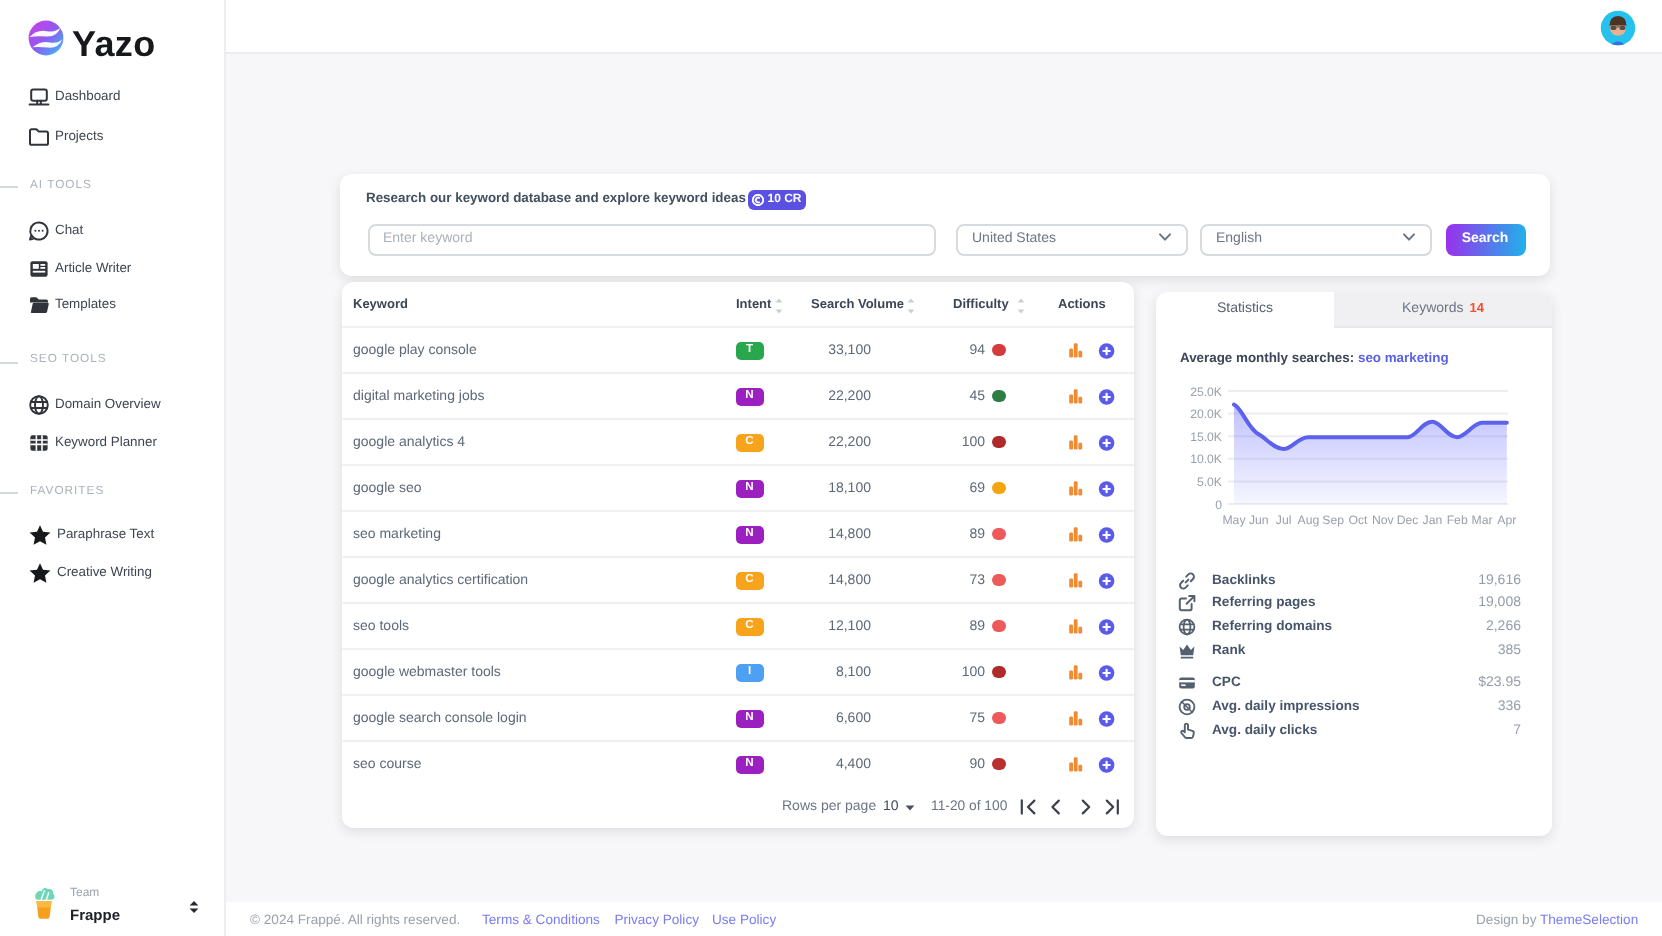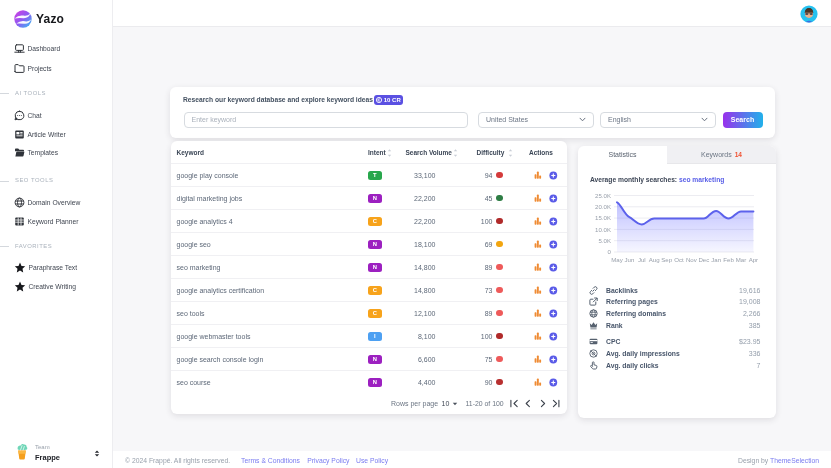--- a/index.html
+++ b/index.html
@@ -405,21 +405,21 @@
           <linearGradient id="lg1" x1="0" y1="0" x2="1" y2="1">
         <stop offset="0" stop-color="#d63ce0"></stop>
             <stop offset=".5" stop-color="#8e5af2"></stop>
             <stop offset="1" stop-color="#2fc6f2"></stop>
       </linearGradient>
         </defs>
       <circle cx="9" cy="9" r="8.7" fill="url(#lg1)"></circle>
       <path d="M0.6 8.6 Q4.5 4.6 9.5 5.6 Q13.5 6.4 16.4 3.6 Q14.5 8.6 9.2 8.2 Q4 7.8 0.6 8.6Z" fill="#fff" opacity=".95"></path>
       <path d="M2.2 13.6 Q6.5 10.2 11 11.2 Q14.7 12 17.2 9.6 Q15 14.4 10 13.8 Q5.5 13.2 2.2 13.6Z" fill="#fff" opacity=".95"></path>
     </svg>
-    <div class="abs" style="left:36px;top:12px;font-size:12px;font-weight:bold;color:#17181c;letter-spacing:.2px;">Yazo</div>
+    <div class="abs" style="left:36px;top:12px;font-size:18px;font-weight:bold;color:#17181c;letter-spacing:.2px;">Yazo</div>
 
     <div class="navitem" style="top:42.5px;"><svg width="11" height="11" viewBox="0 0 11 11" fill="none" stroke="#30343a" stroke-width="1" stroke-linecap="round" stroke-linejoin="round">
           <rect x="1.6" y="1.8" width="7.8" height="5.6" rx="1"></rect>
           <path d="M0.8 9.2h9.4M4.6 7.4v1.8M6.4 7.4v1.8"></path>
         </svg>Dashboard</div>
     <div class="navitem" style="top:62.5px;"><svg width="11" height="11" viewBox="0 0 11 11" fill="none" stroke="#30343a" stroke-width="1" stroke-linecap="round" stroke-linejoin="round">
           <path d="M1 8.6V2.4a.8.8 0 0 1 .8-.8h2.4l1.2 1.2h3.8a.8.8 0 0 1 .8.8v5a.8.8 0 0 1-.8.8H1.8a.8.8 0 0 1-.8-.8z"></path>
         </svg>Projects</div>
     <div class="sechead" style="top:89.5px;">AI TOOLS</div>
     <div class="navitem" style="top:109.5px;"><svg width="11" height="11" viewBox="0 0 11 11" fill="none" stroke="#30343a" stroke-width="1" stroke-linecap="round" stroke-linejoin="round">

